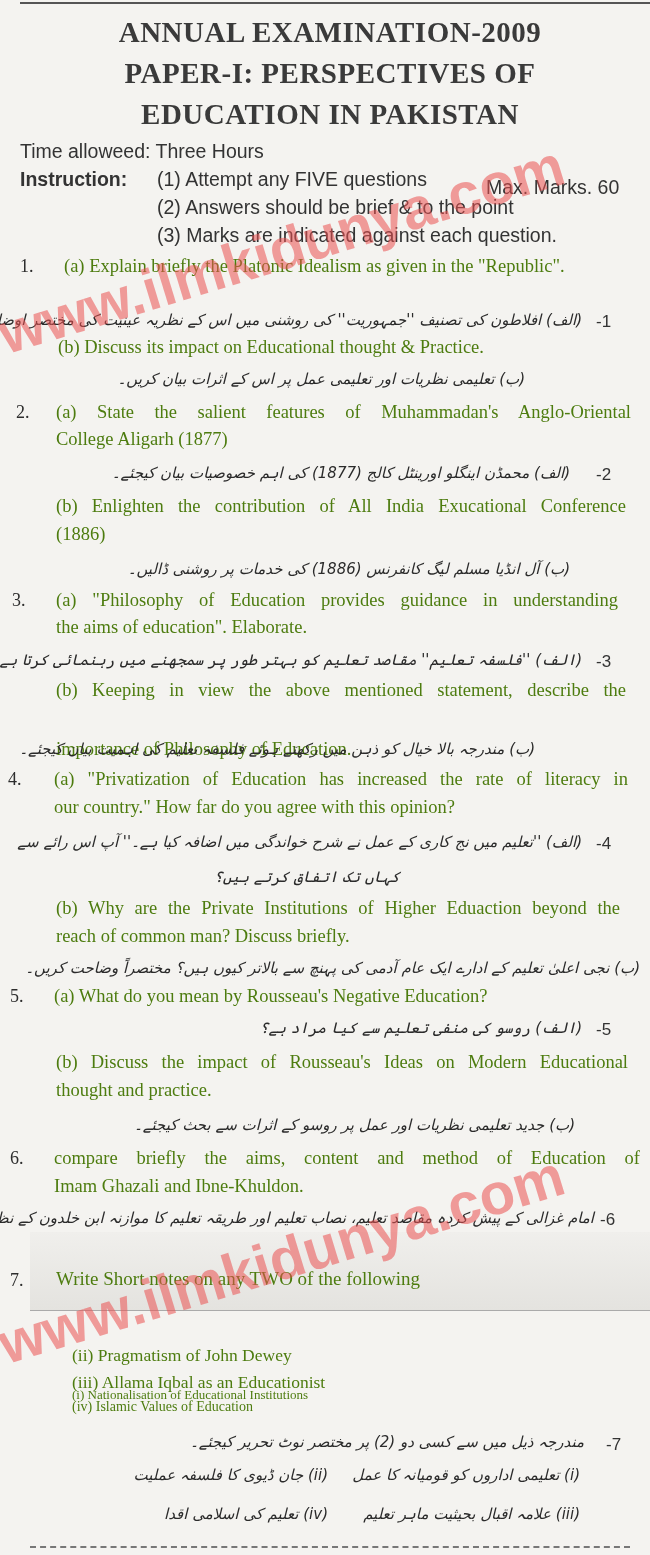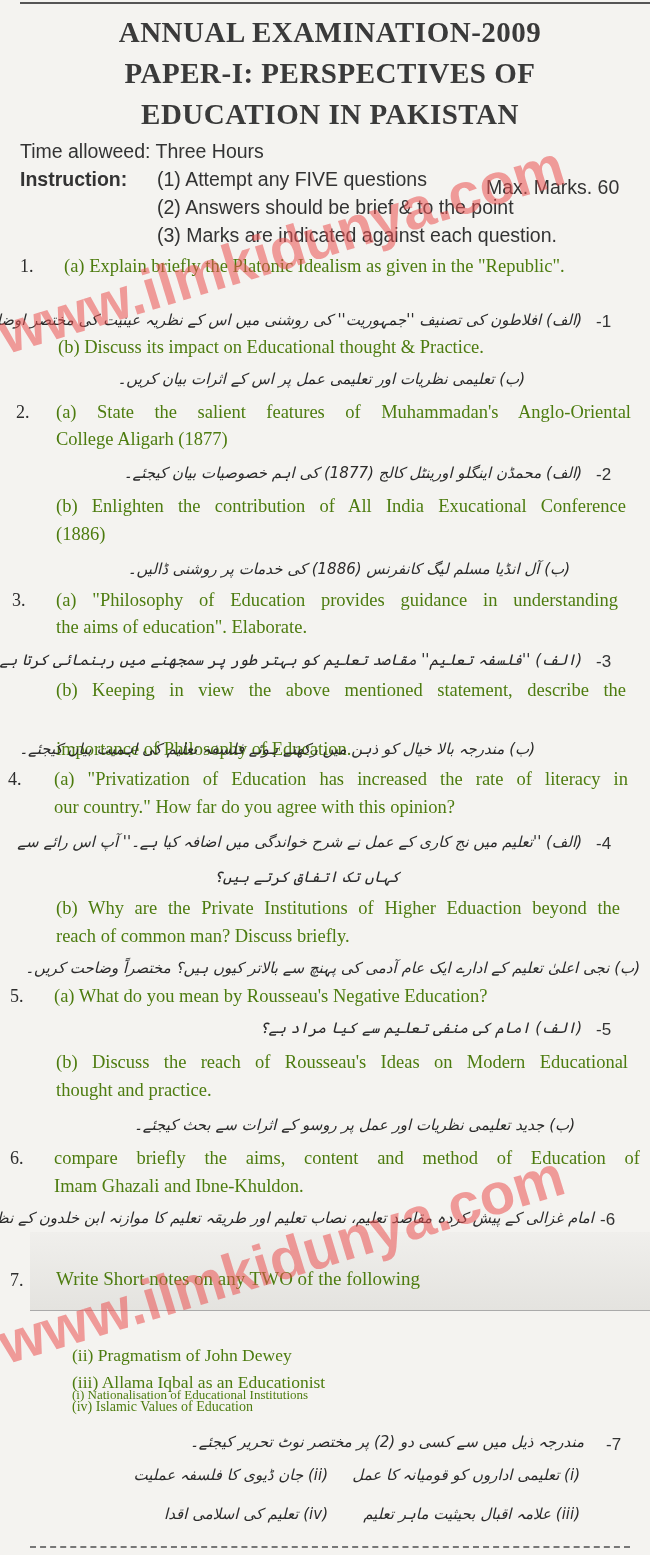--- a/index.html
+++ b/index.html
@@ -82,21 +82,21 @@
   <div class="en" style="left:64px; top:256px;">(a) Explain briefly the Platonic Idealism as given in the "Republic".</div>
   <div class="urnum" style="left:596px; top:312px;">-1</div>
   <div class="ur" style="right:68px; top:311px;">(الف) افلاطون کی تصنیف ''جمہوریت'' کی روشنی میں اس کے نظریہ عینیت کی مختصر اوضاحت کیجئے۔</div>
   <div class="en" style="left:58px; top:337px;">(b) Discuss its impact on Educational thought &amp; Practice.</div>
   <div class="ur" style="right:125px; top:370px;">(ب) تعلیمی نظریات اور تعلیمی عمل پر اس کے اثرات بیان کریں۔</div>
 
   <div class="qnum" style="left:16px; top:402px;">2.</div>
   <div class="en justify" style="left:56px; top:402px; width:575px;">(a) State the salient features of Muhammadan's Anglo-Oriental</div>
   <div class="en" style="left:56px; top:429px;">College Aligarh (1877)</div>
   <div class="urnum" style="left:596px; top:465px;">-2</div>
-  <div class="ur" style="right:68px; top:464px;text-align:right;">(الف) محمڈن اینگلو اورینٹل کالج (1877) کی اہم خصوصیات بیان کیجئے۔</div>
+  <div class="ur" style="right:80px; top:464px;text-align:right;">(الف) محمڈن اینگلو اورینٹل کالج (1877) کی اہم خصوصیات بیان کیجئے۔</div>
   <div class="en justify" style="left:56px; top:496px; width:570px;">(b) Enlighten the contribution of All India Exucational Conference</div>
   <div class="en" style="left:56px; top:524px;">(1886)</div>
   <div class="ur" style="right:80px; top:560px;">(ب) آل انڈیا مسلم لیگ کانفرنس (1886) کی خدمات پر روشنی ڈالیں۔</div>
 
   <div class="qnum" style="left:12px; top:590px;">3.</div>
   <div class="en justify" style="left:56px; top:590px; width:562px;">(a) "Philosophy of Education provides guidance in understanding</div>
   <div class="en" style="left:56px; top:617px;">the aims of education". Elaborate.</div>
   <div class="urnum" style="left:596px; top:652px;">-3</div>
   <div class="ur" style="right:68px; top:651px;">(الف) ''فلسفہ تعلیم'' مقاصد تعلیم کو بہتر طور پر سمجھنے میں رہنمائی کرتا ہے۔</div>
   <div class="en justify" style="left:56px; top:680px; width:570px;">(b) Keeping in view the above mentioned statement, describe the</div>
@@ -109,22 +109,22 @@
   <div class="urnum" style="left:596px; top:834px;">-4</div>
   <div class="ur" style="right:68px; top:833px;">(الف) ''تعلیم میں نج کاری کے عمل نے شرح خواندگی میں اضافہ کیا ہے۔'' آپ اس رائے سے</div>
   <div class="ur" style="right:250px; top:868px;">کہاں تک اتفاق کرتے ہیں؟</div>
   <div class="en justify" style="left:56px; top:898px; width:564px;">(b) Why are the Private Institutions of Higher Eduaction beyond the</div>
   <div class="en" style="left:56px; top:926px;">reach of common man? Discuss briefly.</div>
   <div class="ur" style="right:10px; top:959px;">(ب) نجی اعلیٰ تعلیم کے ادارے ایک عام آدمی کی پہنچ سے بالاتر کیوں ہیں؟ مختصراً وضاحت کریں۔</div>
 
   <div class="qnum" style="left:10px; top:986px;">5.</div>
   <div class="en" style="left:54px; top:986px;">(a) What do you mean by Rousseau's Negative Education?</div>
   <div class="urnum" style="left:596px; top:1020px;">-5</div>
-  <div class="ur" style="right:68px; top:1019px;">(الف) امام کی منفی تعلیم سے کیا مراد ہے؟</div>
-  <div class="en justify" style="left:56px; top:1052px; width:572px;">(b) Discuss the reach of Rousseau's Ideas on Modern Educational</div>
+  <div class="ur" style="right:68px; top:1019px;">(الف) روسو کی منفی تعلیم سے کیا مراد ہے؟</div>
+  <div class="en justify" style="left:56px; top:1052px; width:572px;">(b) Discuss the impact of Rousseau's Ideas on Modern Educational</div>
   <div class="en" style="left:56px; top:1080px;">thought and practice.</div>
   <div class="ur" style="right:75px; top:1116px;">(ب) جدید تعلیمی نظریات اور عمل پر روسو کے اثرات سے بحث کیجئے۔</div>
 
   <div class="qnum" style="left:10px; top:1148px;">6.</div>
   <div class="en justify" style="left:54px; top:1148px; width:586px;">compare briefly the aims, content and method of Education of</div>
   <div class="en" style="left:54px; top:1176px;">Imam Ghazali and Ibne-Khuldon.</div>
   <div class="urnum" style="left:600px; top:1210px;">-6</div>
   <div class="ur" style="right:56px; top:1209px;">امام غزالی کے پیش کردہ مقاصد تعلیم، نصاب تعلیم اور طریقہ تعلیم کا موازنہ ابن خلدون کے نظریات سے</div>
   <div class="ur" style="right:58px; top:1238px;">کیجئے۔</div>
 

